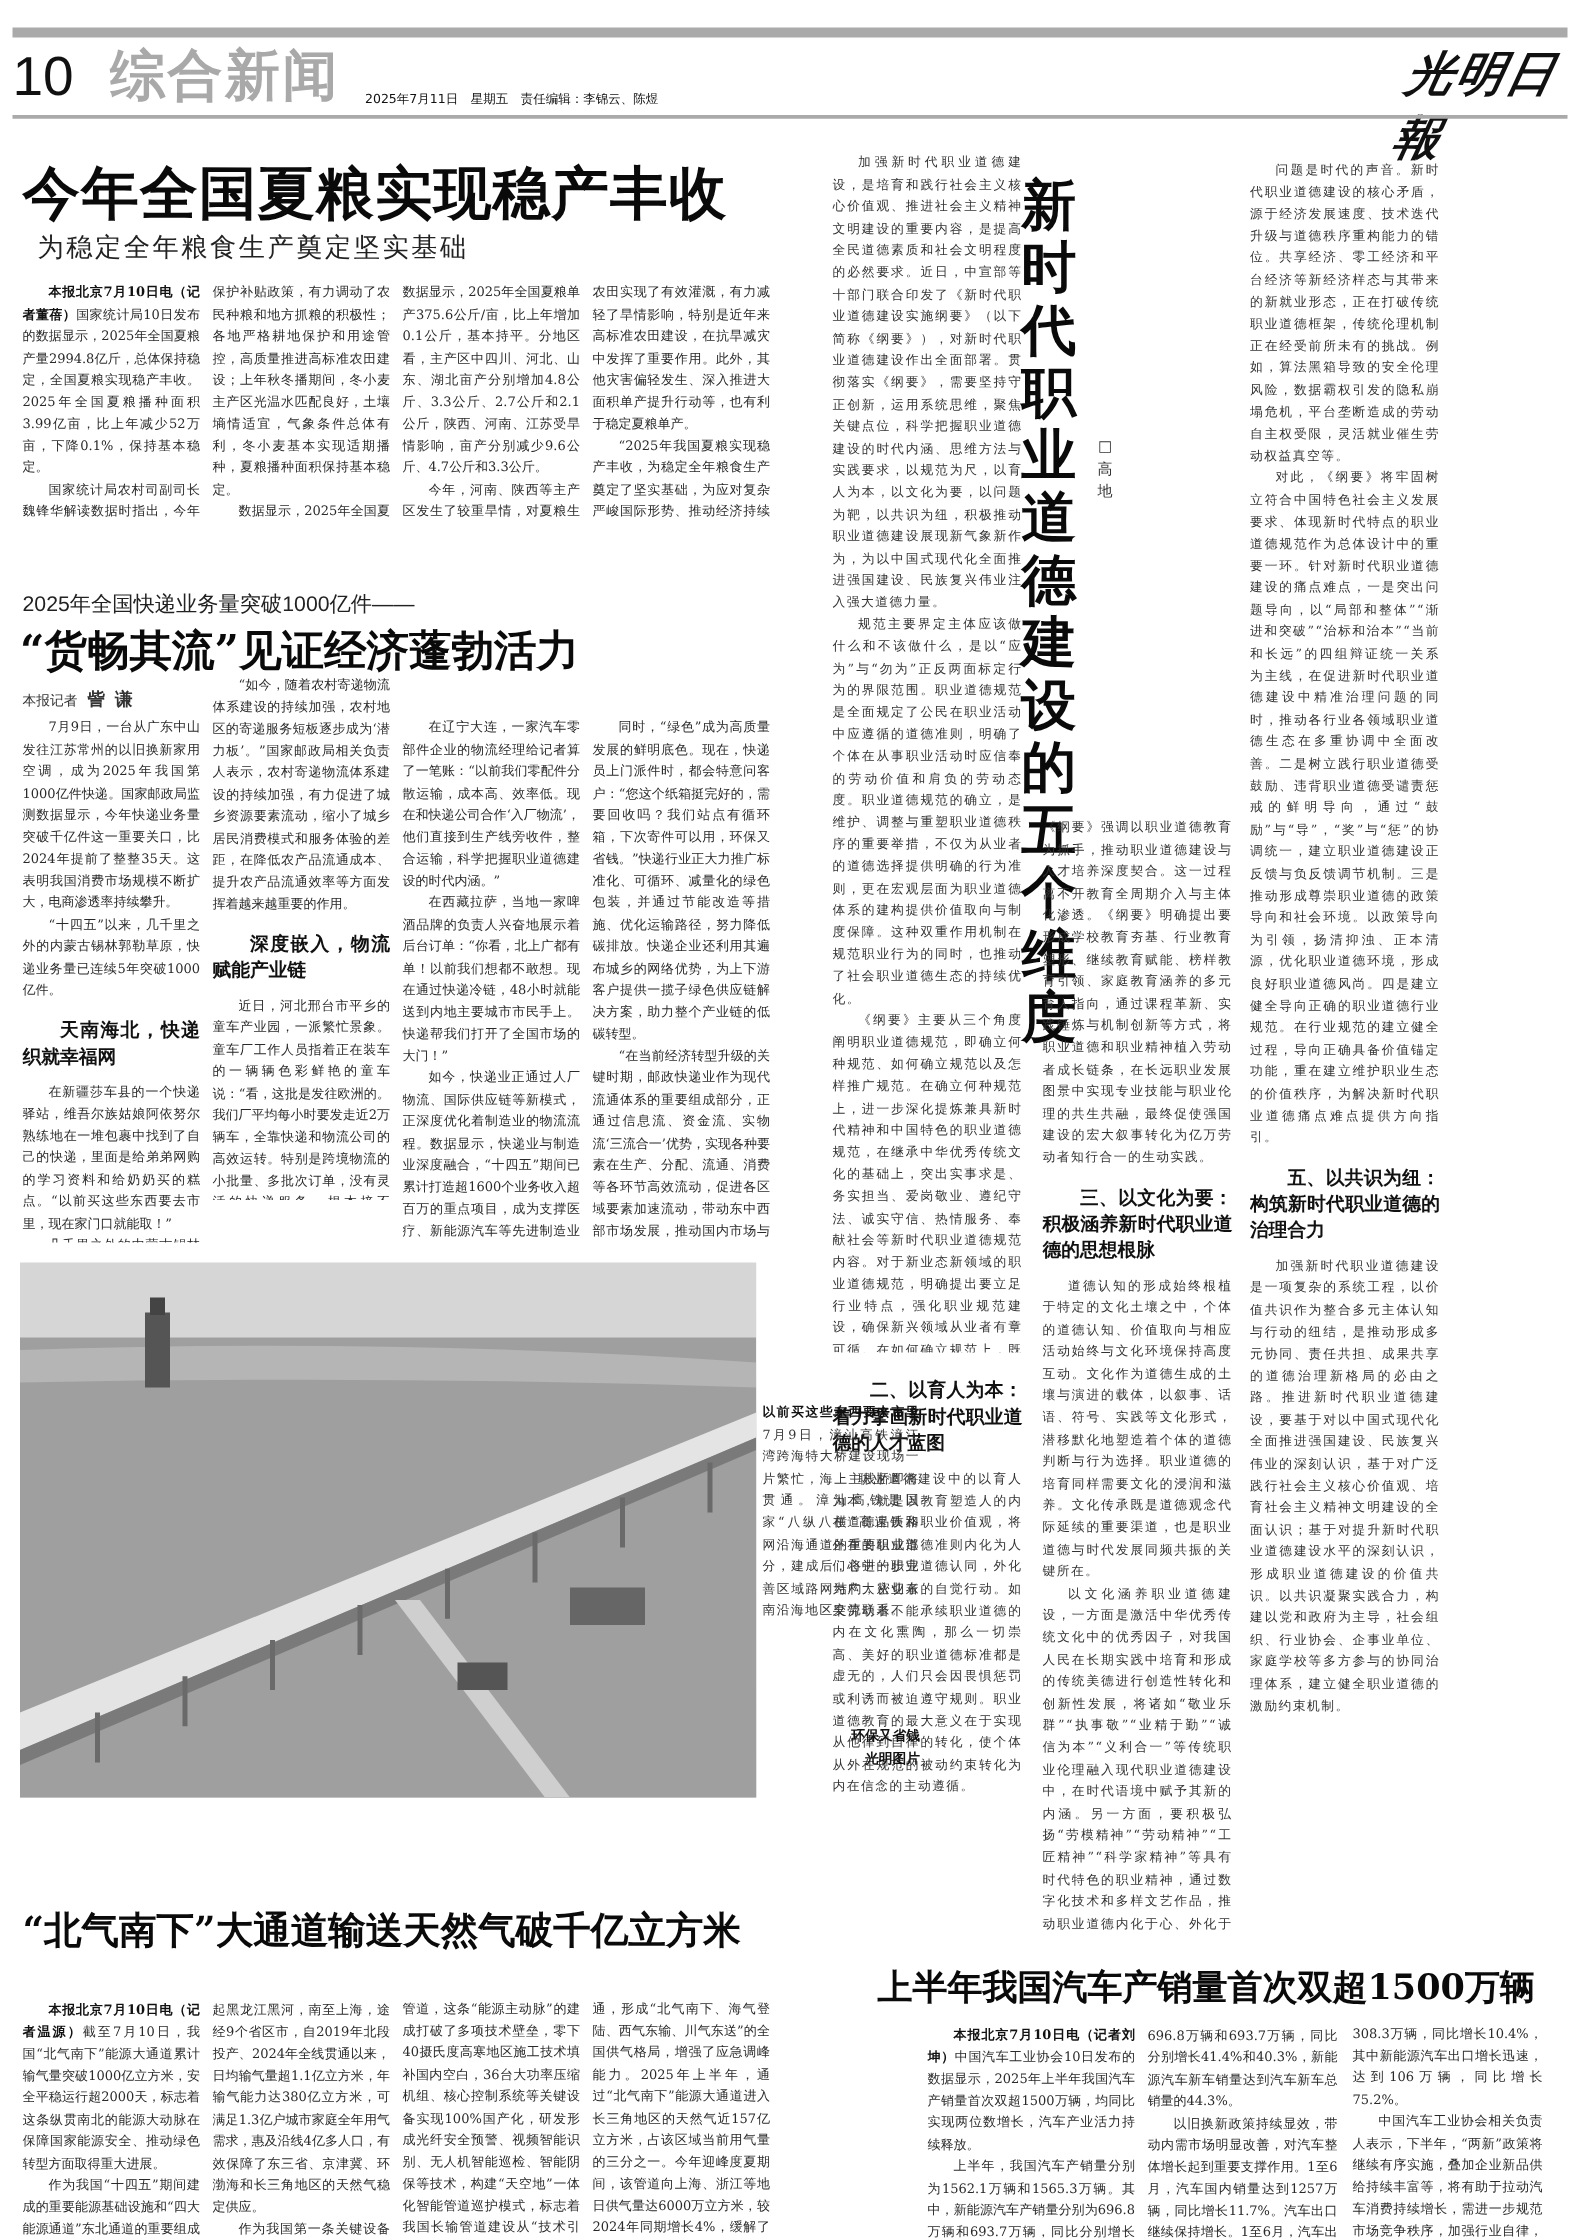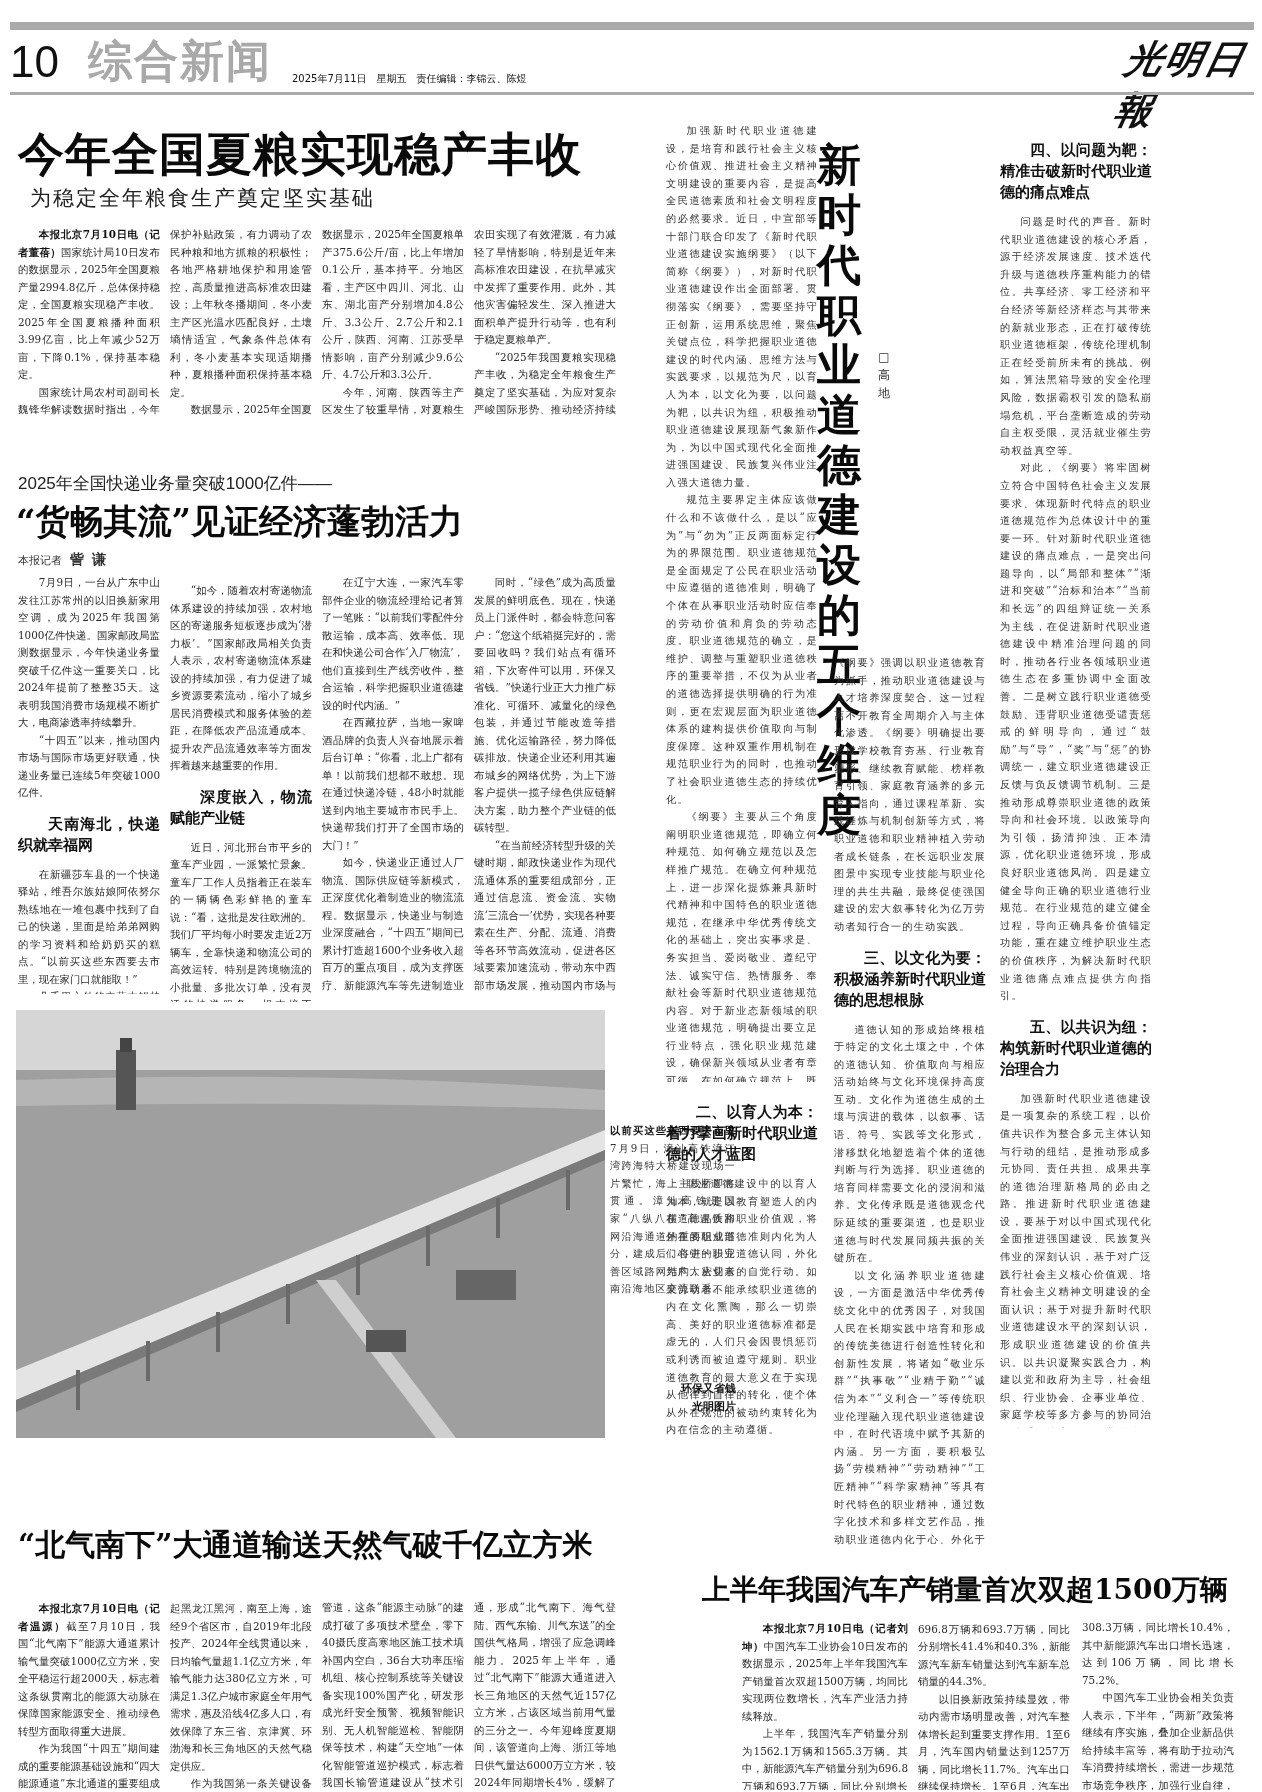--- a/index.html
+++ b/index.html
@@ -69,27 +69,27 @@
 </div>
 
 <div class="abs subhead" style="left:18px; top:472px; font-size:17px;">2025年全国快递业务量突破1000亿件——</div>
 <div class="abs headline-xl" style="left:16px; top:500px; font-size:34px; line-height:42px;">“货畅其流”见证经济蓬勃活力</div>
 <div class="abs byline" style="left:18px; top:551px;">
   <span>本报记者</span><b>訾谦</b>
 </div>
 
 <div class="abs col" style="left:18px; top:574px; width:142px; height:420px;">
   <p>7月9日，一台从广东中山发往江苏常州的以旧换新家用空调，成为2025年我国第1000亿件快递。国家邮政局监测数据显示，今年快递业务量突破千亿件这一重要关口，比2024年提前了整整35天。这表明我国消费市场规模不断扩大，电商渗透率持续攀升。</p>
-  <p>“十四五”以来，推动国内市场与国际市场更好联通，快递业务量已连续5年突破1000亿件。</p>
+  <p>“十四五”以来，几千里之外的内蒙古锡林郭勒草原，快递业务量已连续5年突破1000亿件。</p>
   <div class="sec sec-r">天南海北，快递织就幸福网</div>
   <p>在新疆莎车县的一个快递驿站，维吾尔族姑娘阿依努尔熟练地在一堆包裹中找到了自己的快递，里面是给弟弟网购的学习资料和给奶奶买的糕点。“以前买这些东西要去市里，现在家门口就能取！”</p>
   <p>几千里之外的内蒙古锡林郭勒草原，牧民巴特尔坐在蒙古包里，打量着刚收到的新马鞍。“在手机上点几下，两三天工夫快递就直接送到牧场边上的服务站了。”他抚摸着新到的马鞍笑着说，“比去旗里买省了3天工夫，还不用担心路上磕碰。”</p>
 
 </div>
-<div class="abs col" style="left:170px; top:582px; width:142px; height:420px;">
+<div class="abs col" style="left:170px; top:540px; width:142px; height:420px;">
   <p>“如今，随着农村寄递物流体系建设的持续加强，农村地区的寄递服务短板逐步成为‘潜力板’。”国家邮政局相关负责人表示，农村寄递物流体系建设的持续加强，有力促进了城乡资源要素流动，缩小了城乡居民消费模式和服务体验的差距，在降低农产品流通成本、提升农产品流通效率等方面发挥着越来越重要的作用。</p>
   <div class="sec sec-r">深度嵌入，物流赋能产业链</div>
   <p>近日，河北邢台市平乡的童车产业园，一派繁忙景象。童车厂工作人员指着正在装车的一辆辆色彩鲜艳的童车说：“看，这批是发往欧洲的。我们厂平均每小时要发走近2万辆车，全靠快递和物流公司的高效运转。特别是跨境物流的小批量、多批次订单，没有灵活的快递服务，根本接不了。”高效的快递网络，让“平乡制造”得以快速通达全球。</p>
 </div>
 <div class="abs col" style="left:322px; top:574px; width:142px; height:420px;">
   <p>在辽宁大连，一家汽车零部件企业的物流经理给记者算了一笔账：“以前我们零配件分散运输，成本高、效率低。现在和快递公司合作‘入厂物流’，他们直接到生产线旁收件，整合运输，科学把握职业道德建设的时代内涵。”</p>
   <p>在西藏拉萨，当地一家啤酒品牌的负责人兴奋地展示着后台订单：“你看，北上广都有单！以前我们想都不敢想。现在通过快递冷链，48小时就能送到内地主要城市市民手上。快递帮我们打开了全国市场的大门！”</p>
   <p>如今，快递业正通过人厂物流、国际供应链等新模式，正深度优化着制造业的物流流程。数据显示，快递业与制造业深度融合，“十四五”期间已累计打造超1600个业务收入超百万的重点项目，成为支撑医疗、新能源汽车等先进制造业发展的重要力量。</p>
 
 </div>
@@ -132,21 +132,20 @@
 </div>
 
 <div class="abs col mono-col" style="left:834px; top:654px; width:152px; height:896px;">
   <p style="text-indent:0;">《纲要》强调以职业道德教育为抓手，推动职业道德建设与人才培养深度契合。这一过程离不开教育全周期介入与主体化渗透。《纲要》明确提出要形成学校教育夯基、行业教育塑形、继续教育赋能、榜样教育引领、家庭教育涵养的多元育人指向，通过课程革新、实践锤炼与机制创新等方式，将职业道德和职业精神植入劳动者成长链条，在长远职业发展图景中实现专业技能与职业伦理的共生共融，最终促使强国建设的宏大叙事转化为亿万劳动者知行合一的生动实践。</p>
   <div class="sec sec-r" style="letter-spacing:0;">三、以文化为要：积极涵养新时代职业道德的思想根脉</div>
   <p>道德认知的形成始终根植于特定的文化土壤之中，个体的道德认知、价值取向与相应活动始终与文化环境保持高度互动。文化作为道德生成的土壤与演进的载体，以叙事、话语、符号、实践等文化形式，潜移默化地塑造着个体的道德判断与行为选择。职业道德的培育同样需要文化的浸润和滋养。文化传承既是道德观念代际延续的重要渠道，也是职业道德与时代发展同频共振的关键所在。</p>
   <p>以文化涵养职业道德建设，一方面是激活中华优秀传统文化中的优秀因子，对我国人民在长期实践中培育和形成的传统美德进行创造性转化和创新性发展，将诸如“敬业乐群”“执事敬”“业精于勤”“诚信为本”“义利合一”等传统职业伦理融入现代职业道德建设中，在时代语境中赋予其新的内涵。另一方面，要积极弘扬“劳模精神”“劳动精神”“工匠精神”“科学家精神”等具有时代特色的职业精神，通过数字化技术和多样文艺作品，推动职业道德内化于心、外化于行。以文化的力量引领职业道德建设，正是在引导人们践行职业道德中，让敬业乐群、诚实守信、讲信修睦、革故鼎新、勤俭约自守等中国精神在中国大地乃至世界文明对话维度形成具有人类共同价值的职业道德阐释，为世界贡献新时代的职业道德中国方案。</p>
 </div>
 
 <div class="abs col mono-col" style="left:1000px; top:128px; width:152px; height:1300px;">
-  <div class="sec sec-r" style="letter-spacing:0;">四、以问题为靶：精准击破新时代职业道德的痛点难点</div>
   <p>问题是时代的声音。新时代职业道德建设的核心矛盾，源于经济发展速度、技术迭代升级与道德秩序重构能力的错位。共享经济、零工经济和平台经济等新经济样态与其带来的新就业形态，正在打破传统职业道德框架，传统伦理机制正在经受前所未有的挑战。例如，算法黑箱导致的安全伦理风险，数据霸权引发的隐私崩塌危机，平台垄断造成的劳动自主权受限，灵活就业催生劳动权益真空等。</p>
   <p>对此，《纲要》将牢固树立符合中国特色社会主义发展要求、体现新时代特点的职业道德规范作为总体设计中的重要一环。针对新时代职业道德建设的痛点难点，一是突出问题导向，以“局部和整体”“渐进和突破”“治标和治本”“当前和长远”的四组辩证统一关系为主线，在促进新时代职业道德建设中精准治理问题的同时，推动各行业各领域职业道德生态在多重协调中全面改善。二是树立践行职业道德受鼓励、违背职业道德受谴责惩戒的鲜明导向，通过“鼓励”与“导”，“奖”与“惩”的协调统一，建立职业道德建设正反馈与负反馈调节机制。三是推动形成尊崇职业道德的政策导向和社会环境。以政策导向为引领，扬清抑浊、正本清源，优化职业道德环境，形成良好职业道德风尚。四是建立健全导向正确的职业道德行业规范。在行业规范的建立健全过程，导向正确具备价值锚定功能，重在建立维护职业生态的价值秩序，为解决新时代职业道德痛点难点提供方向指引。</p>
   <div class="sec sec-r" style="letter-spacing:0;">五、以共识为纽：构筑新时代职业道德的治理合力</div>
   <p>加强新时代职业道德建设是一项复杂的系统工程，以价值共识作为整合多元主体认知与行动的纽结，是推动形成多元协同、责任共担、成果共享的道德治理新格局的必由之路。推进新时代职业道德建设，要基于对以中国式现代化全面推进强国建设、民族复兴伟业的深刻认识，基于对广泛践行社会主义核心价值观、培育社会主义精神文明建设的全面认识；基于对提升新时代职业道德建设水平的深刻认识，形成职业道德建设的价值共识。以共识凝聚实践合力，构建以党和政府为主导，社会组织、行业协会、企事业单位、家庭学校等多方参与的协同治理体系，建立健全职业道德的激励约束机制。</p>
 
 </div>
 
 <div class="abs photo">
   <svg width="589" height="428" viewBox="0 0 589 428">
     <rect x="0" y="0" width="589" height="70" fill="#d6d6d6"></rect>

